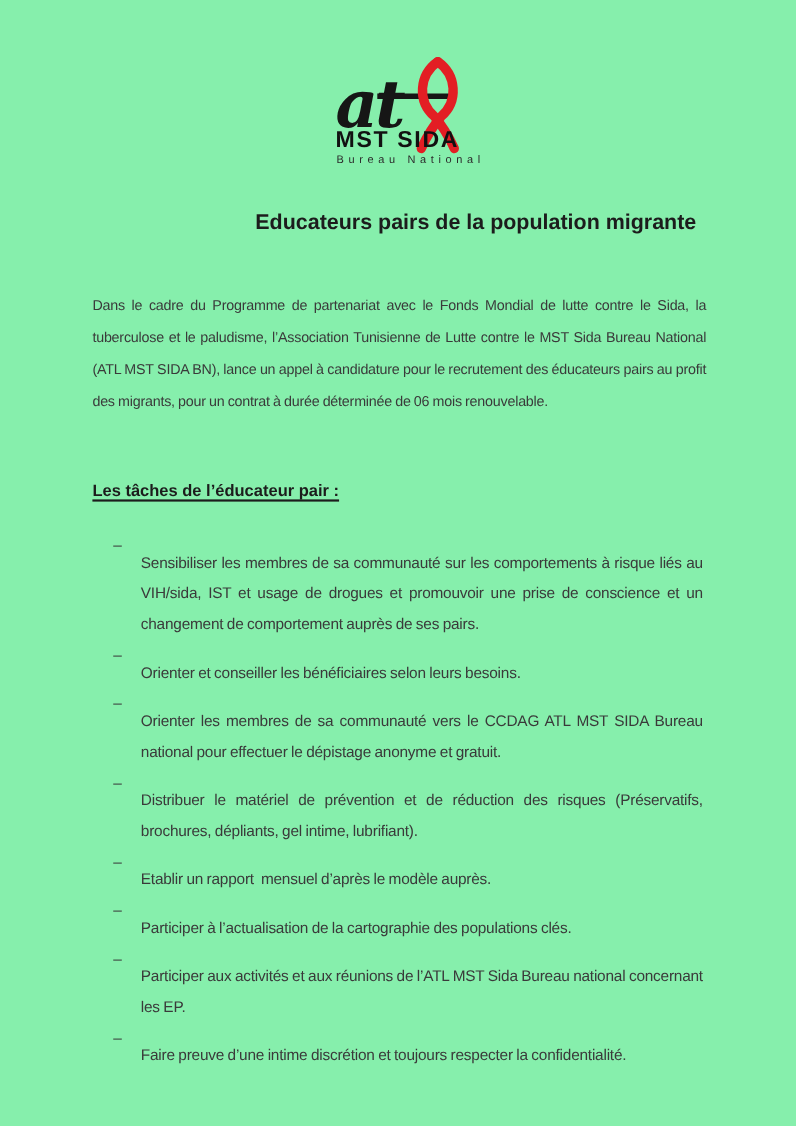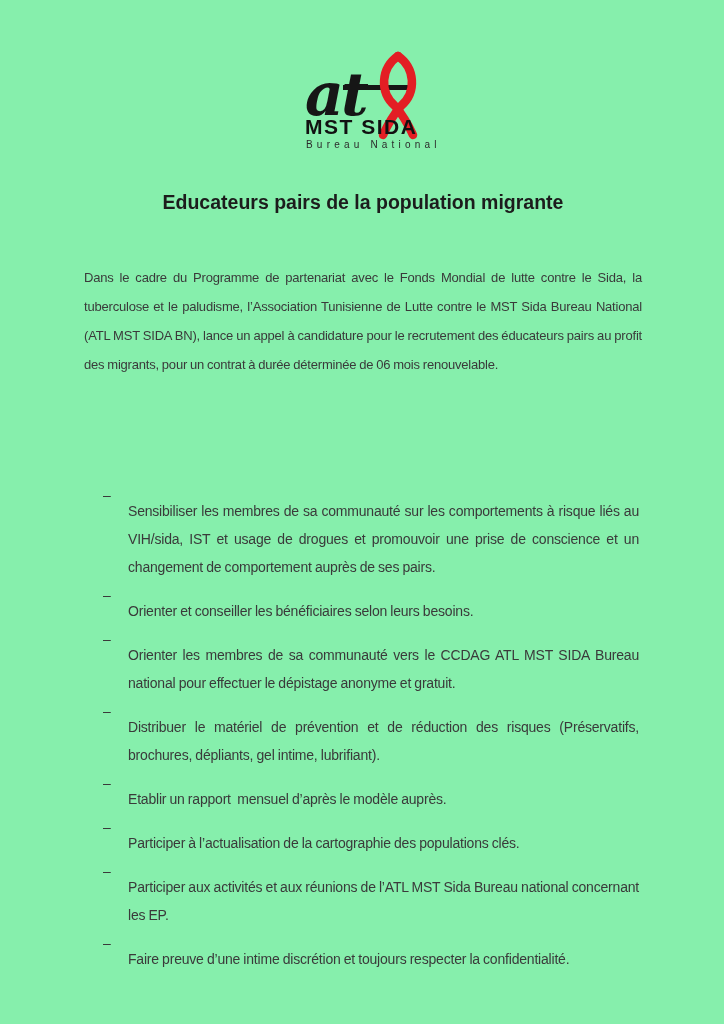--- a/index.html
+++ b/index.html
@@ -53,20 +53,21 @@
   .title-line1 {
     font-size: 17px;
     font-weight: 700;
     padding-bottom: 3px;
     border-bottom: 2px solid #1c1c1c;
   }
   .title-line2 {
     font-size: 19.5px;
     font-weight: 700;
     margin-top: 2px;
+    text-align: right;
   }
 
   
   .intro {
     position: absolute;
     top: 263px;
     left: 84px;
     width: 558px;
     font-size: 13px;
     line-height: 29px;
@@ -128,20 +129,21 @@
       <text class="org-subtitle" x="3" y="98" font-size="10" fill="#2b2b2b">Bureau National</text>
     </svg>
   </div>
 
   <div class="title-block">
     <div class="title-line2">Educateurs pairs de la population migrante</div>
   </div>
 
   <p class="intro">Dans le cadre du Programme de partenariat avec le Fonds Mondial de lutte contre le Sida, la tuberculose et le paludisme, l’Association Tunisienne de Lutte contre le MST Sida Bureau National (ATL MST SIDA BN), lance un appel à candidature pour le recrutement des éducateurs pairs au profit des migrants, pour un contrat à durée déterminée de 06 mois renouvelable.</p>
 
+  <h2 class="tasks-heading">Les tâches de l’éducateur pair :</h2>
 
   <ul class="tasks-list">
       <li>
         <span class="marker">–</span>
         <span class="task-text">Sensibiliser les membres de sa communauté sur les comportements à risque liés au VIH/sida, IST et usage de drogues et promouvoir une prise de conscience et un changement de comportement auprès de ses pairs.</span>
       </li>
       <li>
         <span class="marker">–</span>
         <span class="task-text">Orienter et conseiller les bénéficiaires selon leurs besoins.</span>
       </li>

